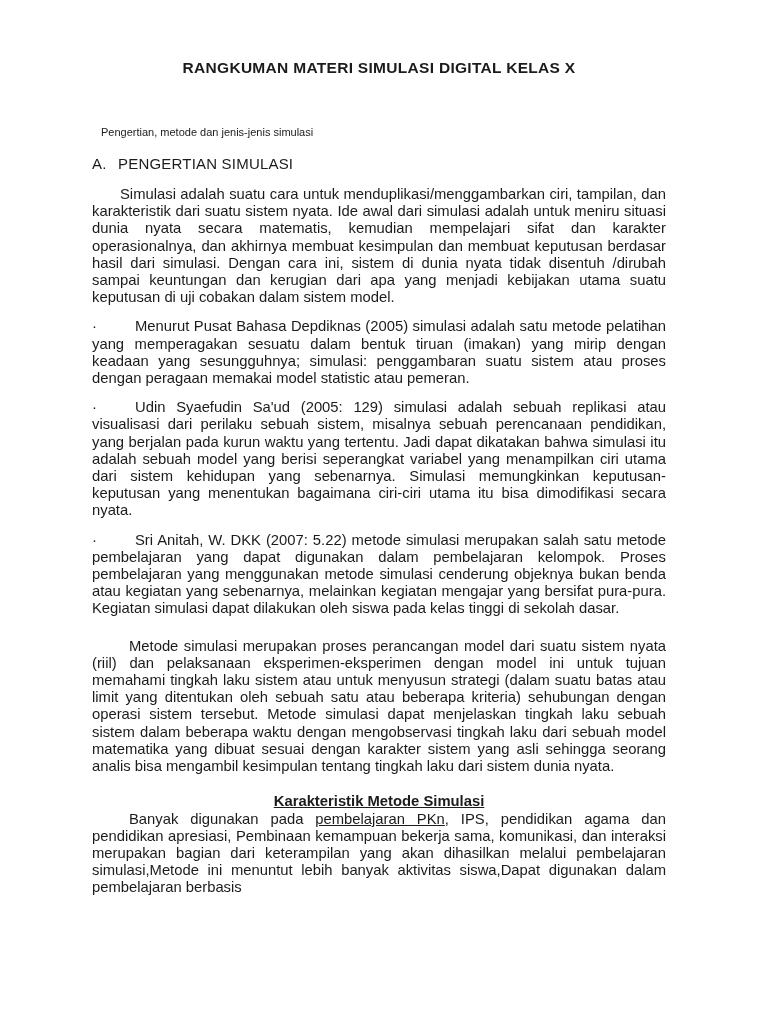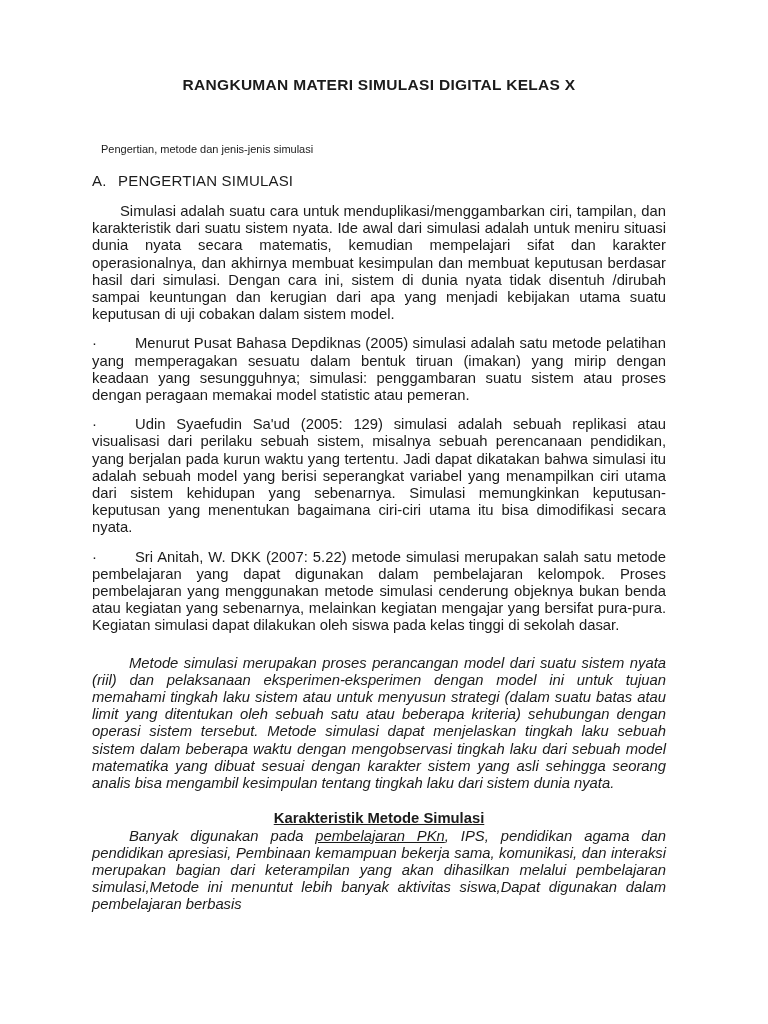--- a/index.html
+++ b/index.html
@@ -11,21 +11,21 @@
     width: 768px;
     height: 1024px;
     font-family: "Liberation Sans", sans-serif;
     color: #1b1b1b;
     -webkit-font-smoothing: antialiased;
   }
   .page {
     box-sizing: border-box;
     width: 732px;
     height: 1024px;
-    padding: 76px 66px 0 92px;
+    padding: 59px 66px 0 92px;
     overflow: hidden;
     background: #ffffff;
   }
   .doc-title {
     margin: 0;
     font-size: 15.5px;
     font-weight: bold;
     text-align: center;
     letter-spacing: 0.3px;
     line-height: 18px;
@@ -49,21 +49,21 @@
   .body-para {
     margin: 12px 0 0 0;
     font-size: 14.8px;
     line-height: 17.2px;
     text-align: justify;
   }
   .first-para { margin-top: 13px; }
   .mt-lg { margin-top: 20px; }
   .tight { margin-top: 0; }
   .indent { text-indent: 28px; }
-  .indent-lg { text-indent: 37px; font-style: italic; }
+  .indent-lg { text-indent: 37px; }
   .bullet-marker {
     display: inline-block;
     width: 43px;
   }
   .sub-heading {
     margin: 18px 0 0 0;
     font-size: 14.8px;
     font-weight: bold;
     text-decoration: underline;
     line-height: 17.2px;

